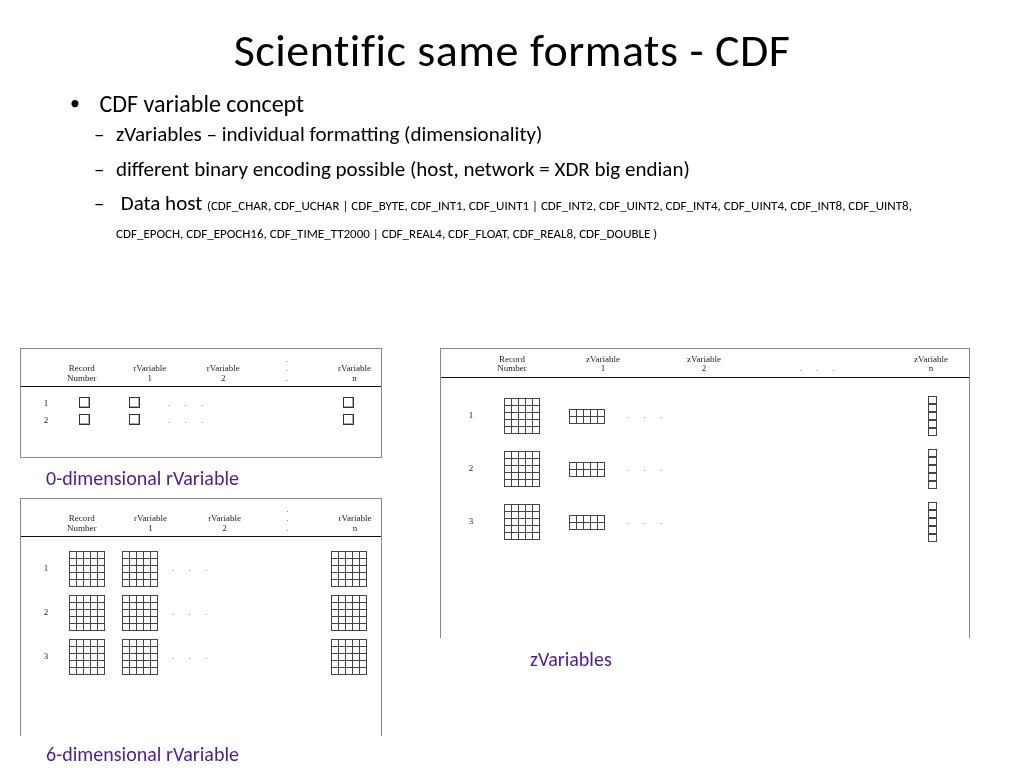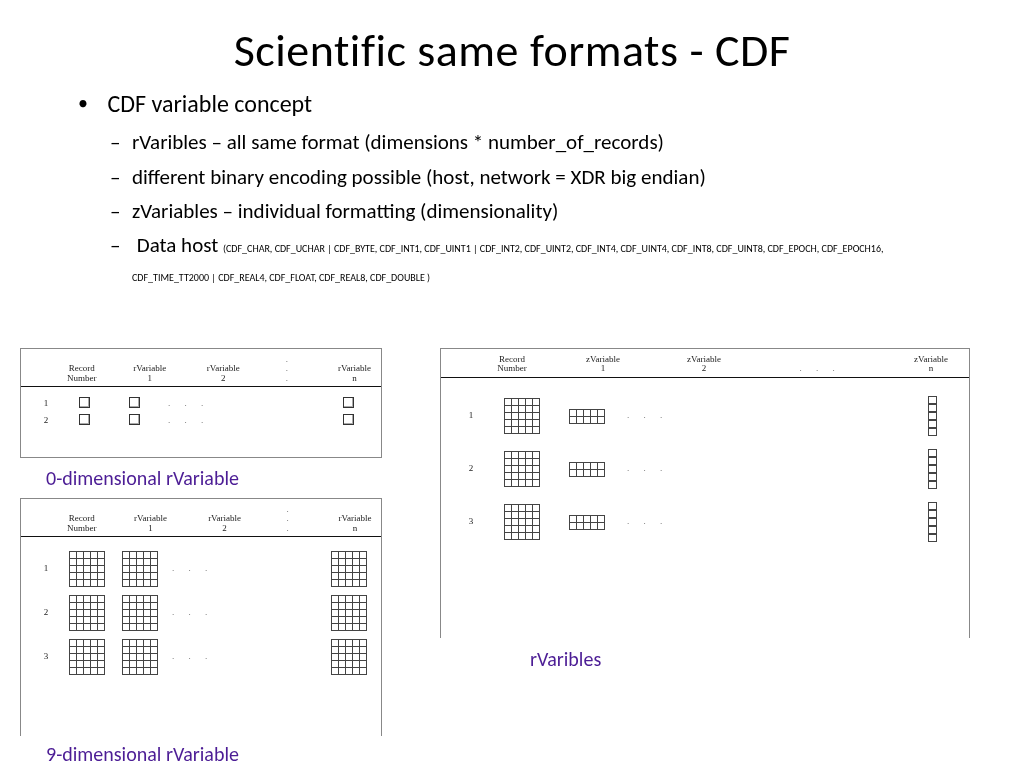--- a/index.html
+++ b/index.html
@@ -23,40 +23,40 @@
     font-size: 46px;
     font-weight: 400;
     margin-top: 22px;
     letter-spacing: 0.5px;
   }
   .bullets {
     margin: 10px 60px 0 70px;
     font-size: 24px;
     line-height: 1.35;
   }
-  .bullets ul { list-style: none; padding: 0; margin: 8px; }
+  .bullets ul { list-style: none; padding: 0; margin: 0; }
   .bullets > ul > li::before {
     content: "•";
     display: inline-block;
     width: 24px;
     margin-left: -24px;
     font-size: 20px;
     vertical-align: 2px;
   }
   .bullets > ul > li { padding-left: 24px; margin-bottom: 4px; }
   .sub { margin-left: 34px; margin-top: 4px; }
   .sub > li::before {
     content: "–";
     display: inline-block;
     width: 22px;
     margin-left: -22px;
   }
   .sub > li { padding-left: 22px; font-size: 21px; margin-bottom: 6px; }
   .datatypes-small {
-    font-size: 10px;
+    font-size: 13px;
     line-height: 1.35;
     display: inline;
   }
   .datatypes-wrap {
     font-size: 21px;
   }
 
   
   .diagram {
     position: absolute;
@@ -131,23 +131,22 @@
 <body>
 
 <div class="slide">
   <div class="title">Scientific same formats - CDF</div>
 
   <div class="bullets">
     <ul>
       <li>
         <span>CDF variable concept</span>
         <ul class="sub">
-          <li>rVaribles – all same format (dimensions * number_of_records)</li>
+          <li>zVariables – individual formatting (dimensionality)</li>
           <li>different binary encoding possible (host, network = XDR big endian)</li>
-          <li>zVariables – individual formatting (dimensionality)</li>
           <li class="datatypes-wrap">
             <span>Data host </span><span class="datatypes-small">(CDF_CHAR, CDF_UCHAR | CDF_BYTE, CDF_INT1, CDF_UINT1 | CDF_INT2, CDF_UINT2, CDF_INT4, CDF_UINT4, CDF_INT8, CDF_UINT8, CDF_EPOCH, CDF_EPOCH16, CDF_TIME_TT2000 | CDF_REAL4, CDF_FLOAT, CDF_REAL8, CDF_DOUBLE )</span>
           </li>
         </ul>
       </li>
     </ul>
   </div>
 
   <div id="diag-0d" class="diagram">
     <div class="hdr">
@@ -473,21 +472,21 @@
               <div class="c"></div>
               <div class="c"></div>
               <div class="c"></div>
               <div class="c"></div>
               <div class="c"></div>
             </div>
           </div>
         </div>
       </div>
   </div>
-  <div id="cap-2d" class="caption">9-dimensional rVariable</div>
+  <div id="cap-2d" class="caption">6-dimensional rVariable</div>
 
   <div id="diag-z" class="diagram">
     <div class="hdr">
       <div class="col" style="width:50px;white-space:pre">Record
 Number</div>
       <div class="col" style="width:60px;white-space:pre">zVariable
 1</div>
       <div class="col" style="width:70px;white-space:pre">zVariable
 2</div>
       <div class="col dots" style="flex:1">.   .   .</div>
@@ -658,15 +657,15 @@
               <div class="c"></div>
               <div class="c"></div>
               <div class="c"></div>
               <div class="c"></div>
               <div class="c"></div>
             </div>
           </div>
         </div>
       </div>
   </div>
-  <div id="cap-z" class="caption">rVaribles</div>
+  <div id="cap-z" class="caption">zVariables</div>
 
 </div>
 
 </body></html>

